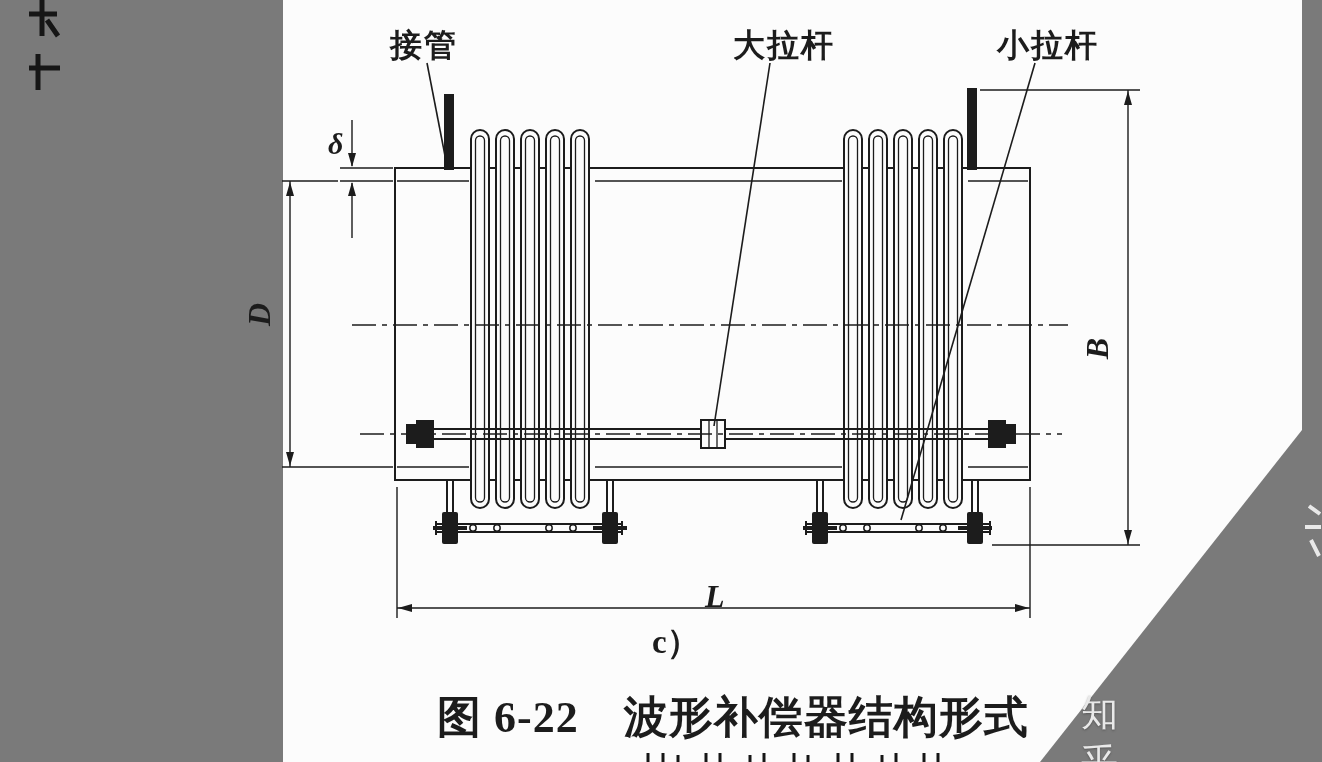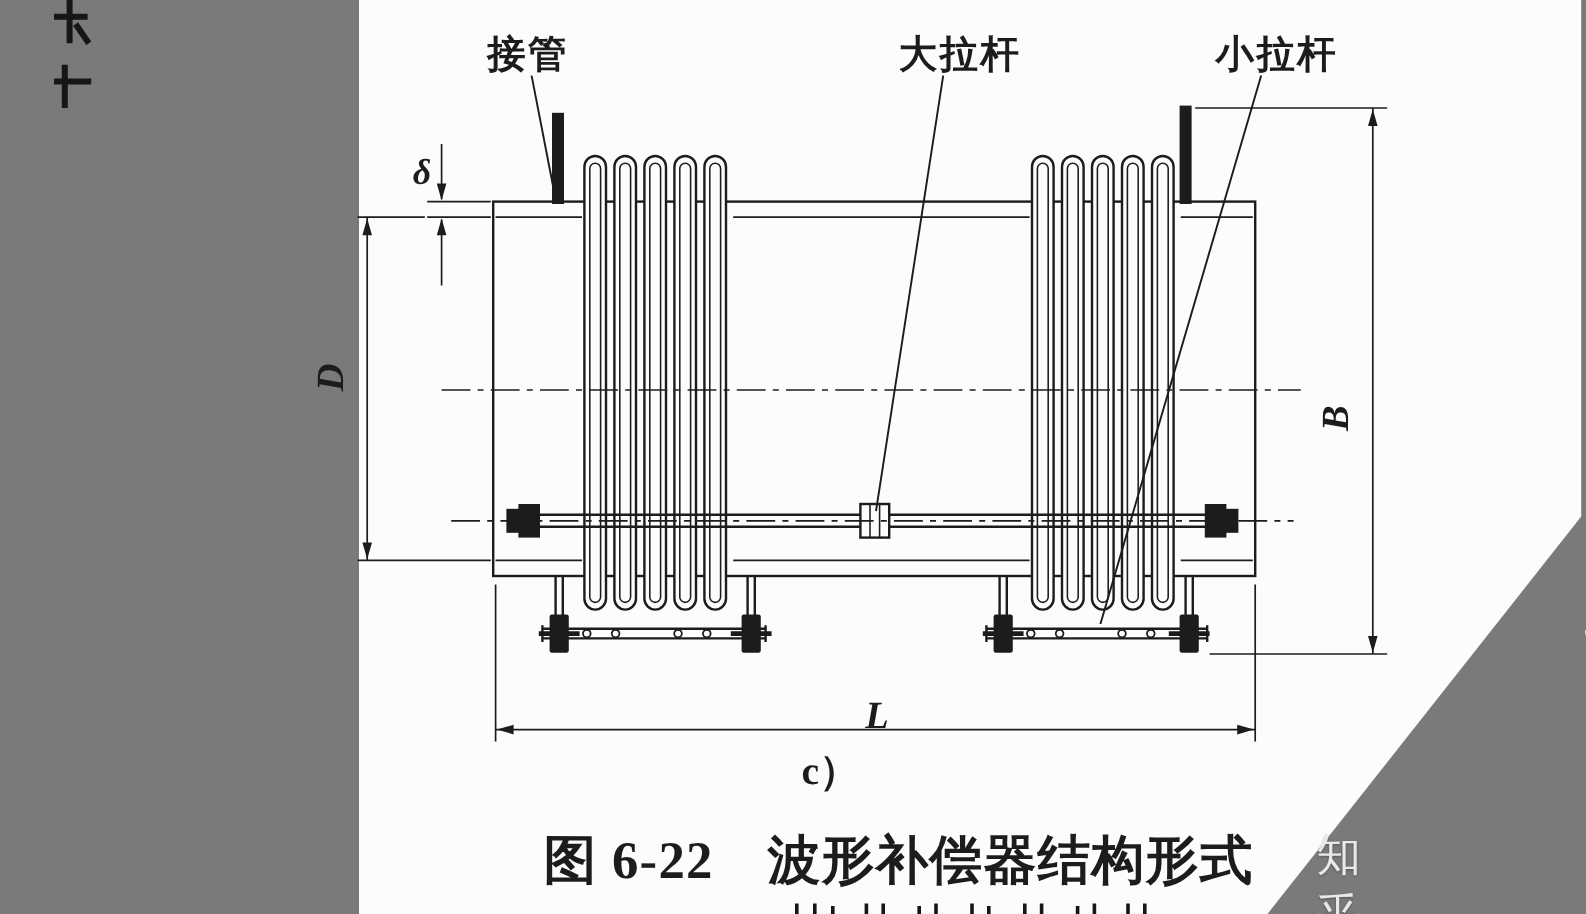--- a/index.html
+++ b/index.html
@@ -4,21 +4,21 @@
 <style>
   :root{
     --background:#7a7a7a;
     --paper:#fcfcfc;
     --ink:#1c1c1c;
     --watermark:#e9e9e9;
   }
   *{margin:0;padding:0;box-sizing:border-box;}
   html,body{width:1322px;height:762px;overflow:hidden;}
   body{background:var(--background,#7a7a7a);font-family:"Liberation Serif",serif;position:relative;}
-  .stage{position:absolute;left:16px;top:0;width:1060px;height:762px;}
+  .stage{position:absolute;left:0;top:0;width:1060px;height:762px;}
   .paper{
     position:absolute;left:283px;top:0;width:1019px;height:762px;
     background:var(--paper,#fcfcfc);
     clip-path:polygon(0 0,1019px 0,1019px 430px,757px 762px,0 762px);
   }
   svg.drawing{position:absolute;left:0;top:0;}
   .lbl{position:absolute;color:var(--ink,#1c1c1c);white-space:nowrap;}
   .cjk{font-weight:700;font-size:32px;letter-spacing:2px;}
   .dim{font-style:italic;font-weight:600;font-size:32px;}
   .rot{transform:rotate(-90deg);transform-origin:center center;width:50px;text-align:center;}

